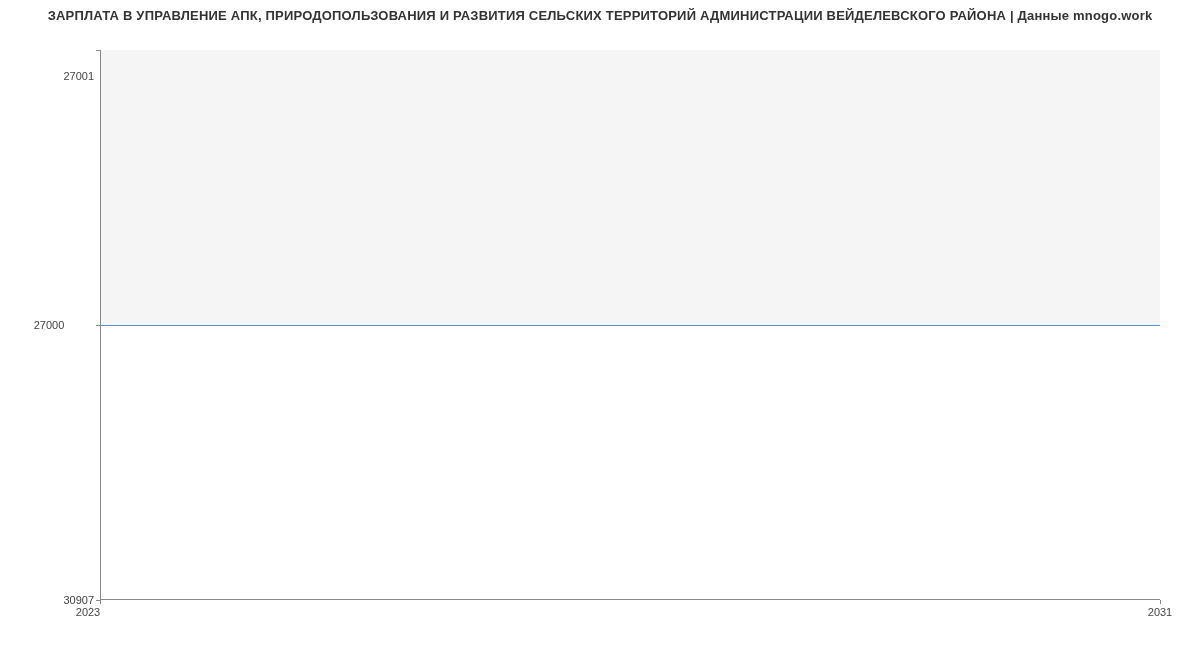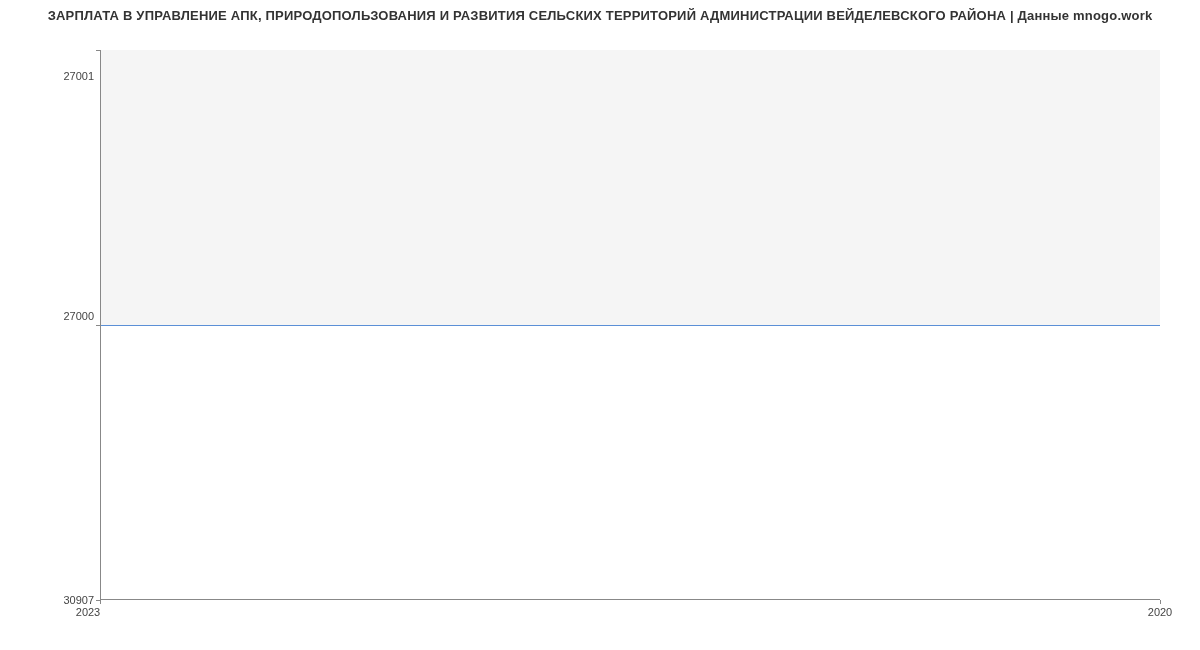--- a/index.html
+++ b/index.html
@@ -91,29 +91,29 @@
   }
 </style>
 </head>
 <body>
 
 <div class="chart-wrap">
 
   <div class="title">ЗАРПЛАТА В УПРАВЛЕНИЕ АПК, ПРИРОДОПОЛЬЗОВАНИЯ И РАЗВИТИЯ СЕЛЬСКИХ ТЕРРИТОРИЙ АДМИНИСТРАЦИИ ВЕЙДЕЛЕВСКОГО РАЙОНА | Данные mnogo.work</div>
 
   <div class="ytick" style="top:50px;margin-top:26px;">27001</div>
-  <div class="ytick" style="top:316px;">27000</div>
+  <div class="ytick" style="top:325px;text-align:center;">27000</div>
   <div class="ytick" style="top:600px;">30907</div>
 
   <div class="ytick-mark" style="top:50px;"></div>
   <div class="ytick-mark" style="top:325px;"></div>
   <div class="ytick-mark" style="top:600px;"></div>
 
   <div class="xtick" style="left:88px;">2023</div>
-  <div class="xtick" style="left:1160px;">2020</div>
+  <div class="xtick" style="left:1160px;">2031</div>
 
   <div class="xtick-mark" style="left:100px;"></div>
   <div class="xtick-mark" style="left:1160px;"></div>
 
   <div class="plot-area">
     <div class="lower-half"></div>
     <div class="data-line"></div>
   </div>
 
 </div>

